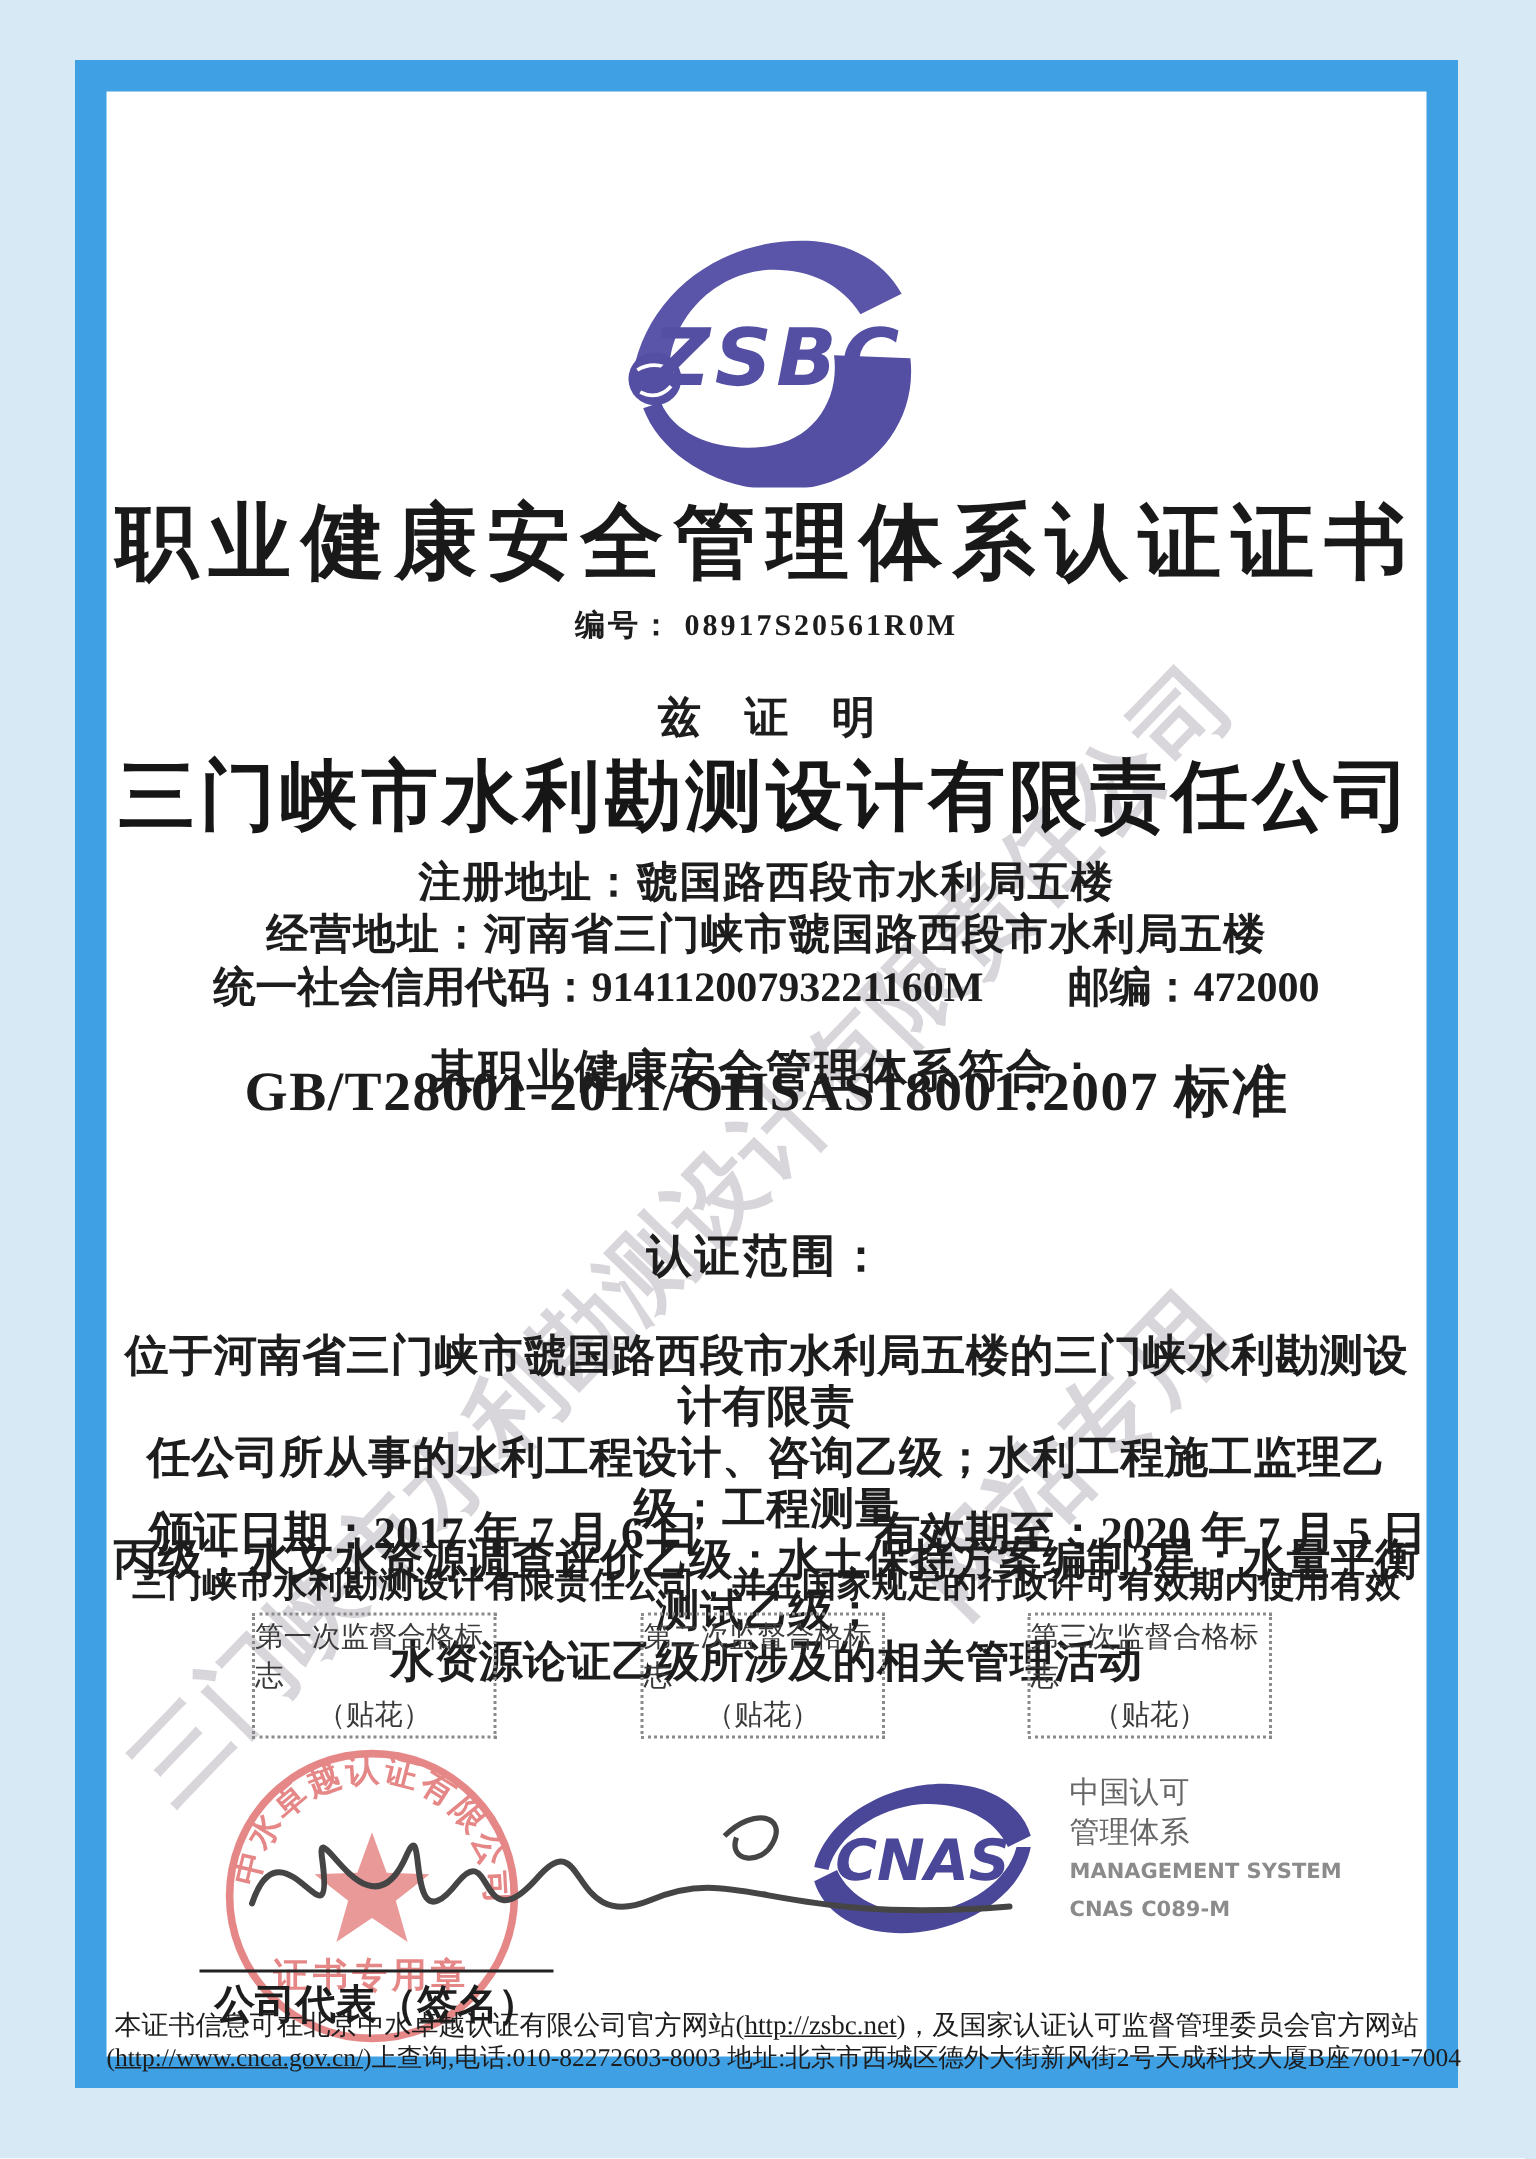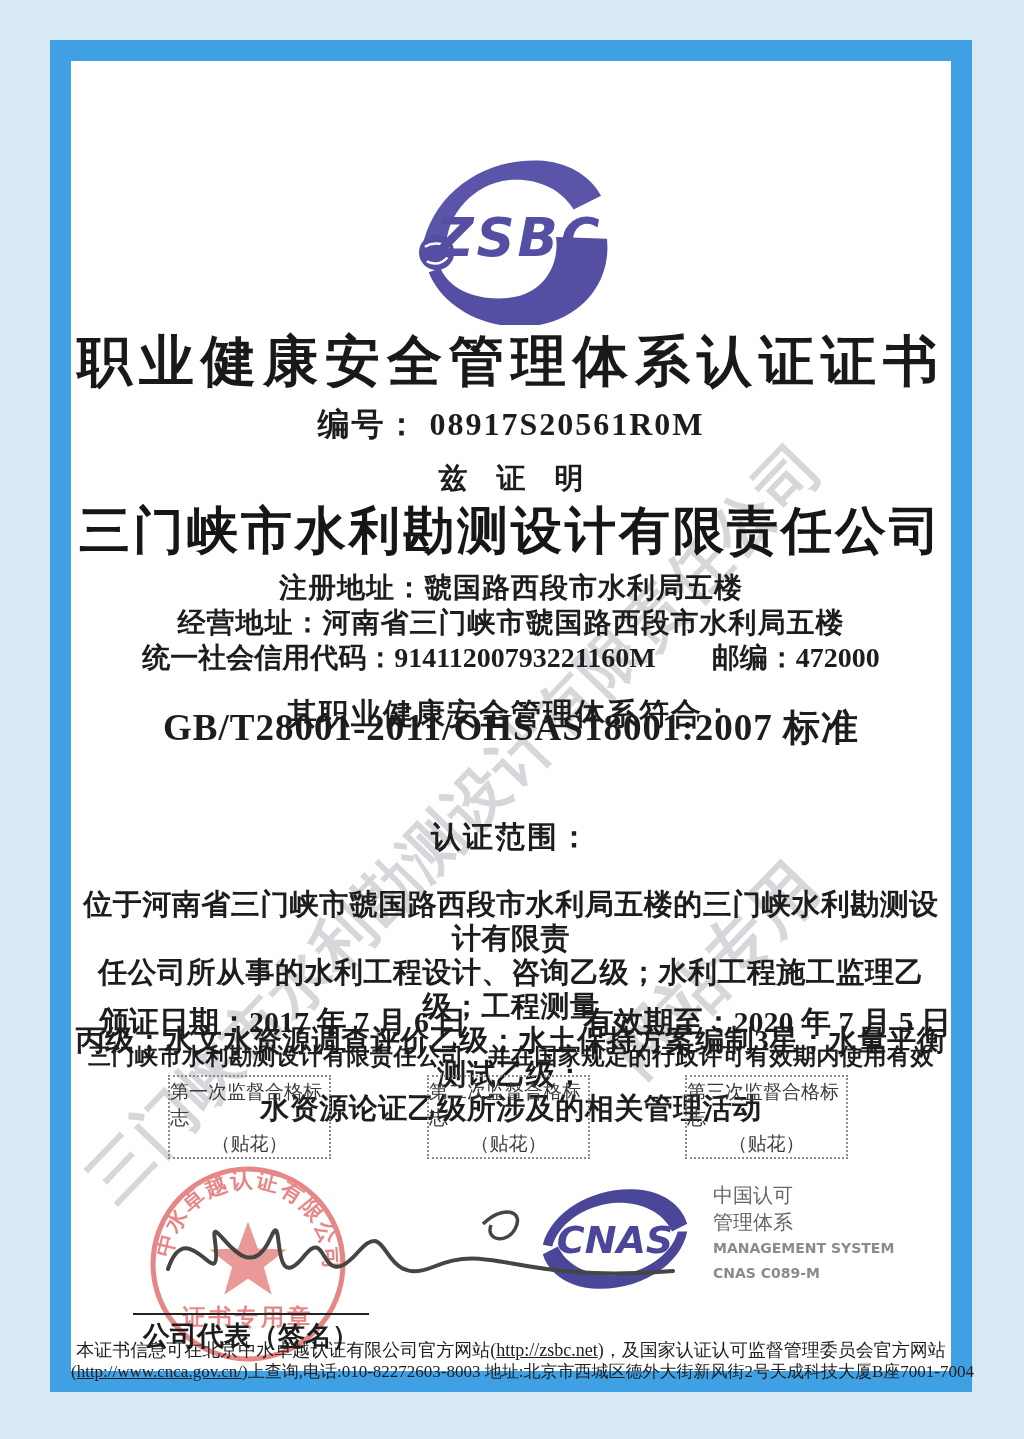--- a/index.html
+++ b/index.html
@@ -16,21 +16,21 @@
   .center { position:absolute; left:0; right:0; text-align:center; z-index:2; }
   .wm {
     position:absolute; z-index:1; white-space:nowrap;
     color:rgba(165,158,170,0.42); font-weight:bold;
     transform:rotate(-46deg); pointer-events:none;
   }
   .wm1 { left:-136px; top:719px; width:1040px; text-align:center; font-size:62px; letter-spacing:2px; }
   .wm2 { left:484px; top:864px; width:320px; text-align:center; font-size:66px; }
   .cert-title { top:264px; font-size:55px; font-weight:bold; letter-spacing:7px;
     font-family:"DejaVu Sans","Liberation Sans",sans-serif; color:#191919; }
-  .cert-no { top:342px; font-size:32px; font-weight:bold; letter-spacing:2px; }
+  .cert-no { top:342px; font-size:20px; font-weight:bold; letter-spacing:2px; }
   .certify { top:398px; font-size:29px; font-weight:bold; }
   .company { top:436px; font-size:51px; font-weight:bold; letter-spacing:3px; color:#161616; }
   .addr { font-size:28px; font-weight:bold; letter-spacing:1px; }
   .addr1 { top:508px; } .addr2 { top:543px; }
   .code-row { top:578px; display:flex; justify-content:center; gap:56px; font-size:28px; font-weight:bold; }
   .conform { top:633px; font-size:30px; font-weight:bold; letter-spacing:2px; }
   .standard { top:642px; font-size:37px; font-weight:bold; letter-spacing:1px; }
   .scope-label { top:756px; font-size:30px; font-weight:bold; letter-spacing:2px; }
   .scope { top:826px; font-size:29px; font-weight:bold; line-height:34px; letter-spacing:0.5px; }
   .dates-row { top:941px; display:flex; justify-content:space-between; gap:64px; font-size:30px; font-weight:bold;padding-left:28px; }

